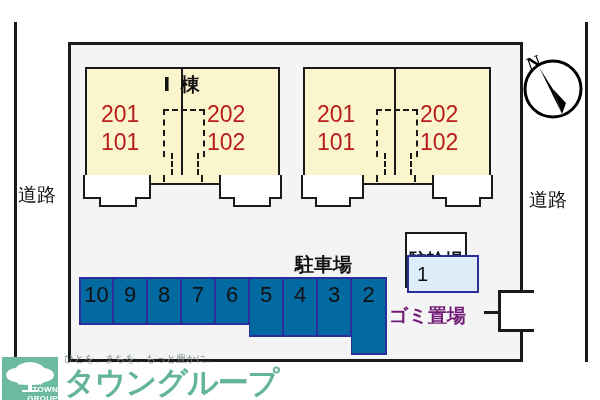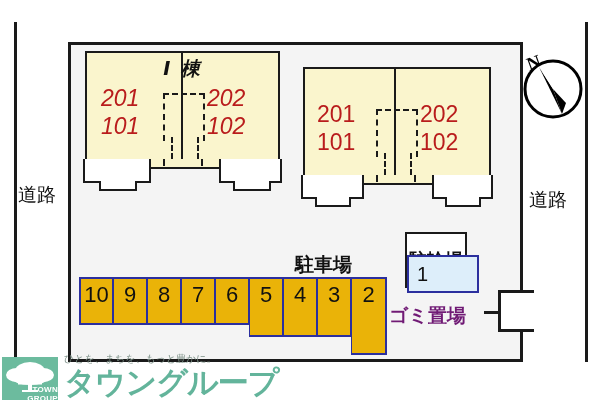--- a/index.html
+++ b/index.html
@@ -144,21 +144,21 @@
     left: 8px;
     top: 232px;
     height: 60px;
     display: flex;
     box-sizing: border-box;
   }
   .park-space {
     position: relative;
     width: 34px;
     height: 60px;
-    background: #eab308;
+    background: #0369a1;
     border: 2px solid #2b2f9e;
     border-right-width: 1px;
     border-left-width: 1px;
     box-sizing: border-box;
     font-size: 22px;
     color: #111111;
     display: flex;
     align-items: flex-start;
     justify-content: center;
     padding-top: 3px;
@@ -326,21 +326,21 @@
     <svg width="62" height="62" viewBox="0 0 62 62">
       <circle cx="31" cy="31" r="28" fill="#ffffff" stroke="#000000" stroke-width="3"></circle>
       <polygon points="17,9 40,56 31,31" fill="#000000"></polygon>
       <polygon points="17,9 31,31 44,45" fill="#ffffff"></polygon>
       <polygon points="31,31 44,45 40,56" fill="#000000"></polygon>
     </svg>
   </div>
 
   <div id="property-frame">
 
-    <div class="building" style="left:14px; top:6px; width:195px; height:110px;font-style:italic;">
+    <div class="building" style="left:14px; top:22px; width:195px; height:110px;">
       <div class="bldg-body"></div>
       <div class="bldg-mid-divider" style="left:96px;"></div>
       <div class="bldg-title">I 棟</div>
 
       <div class="stair-dash" style="left:78px; top:42px; width:42px; height:48px; border-bottom:none;"></div>
       <div class="stair-dash-inner" style="left:86px; top:86px; height:22px;"></div>
       <div class="stair-dash-inner" style="left:112px; top:86px; height:22px;"></div>
 
       <div class="unit-label" style="left:16px; top:34px;">201</div>
       <div class="unit-label" style="left:16px; top:62px;">101</div>

